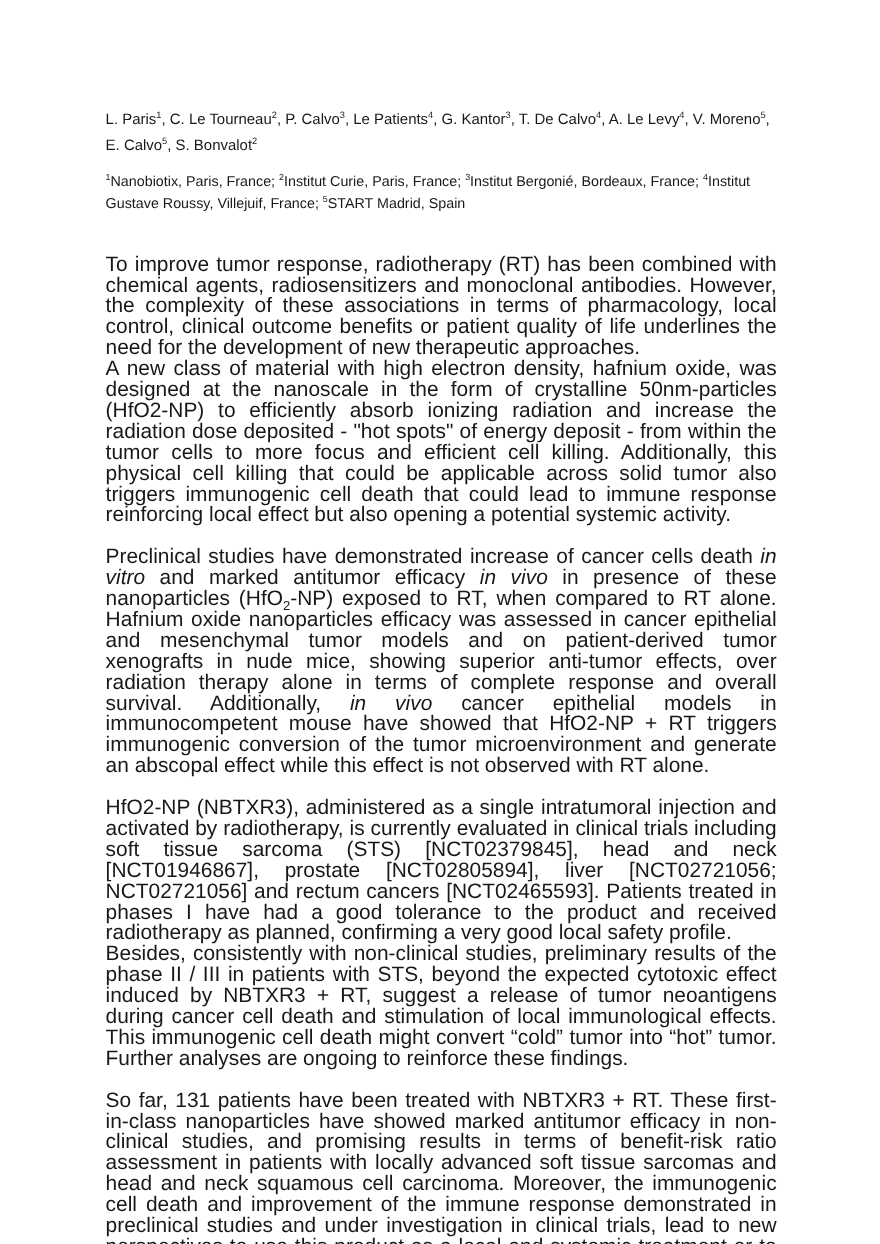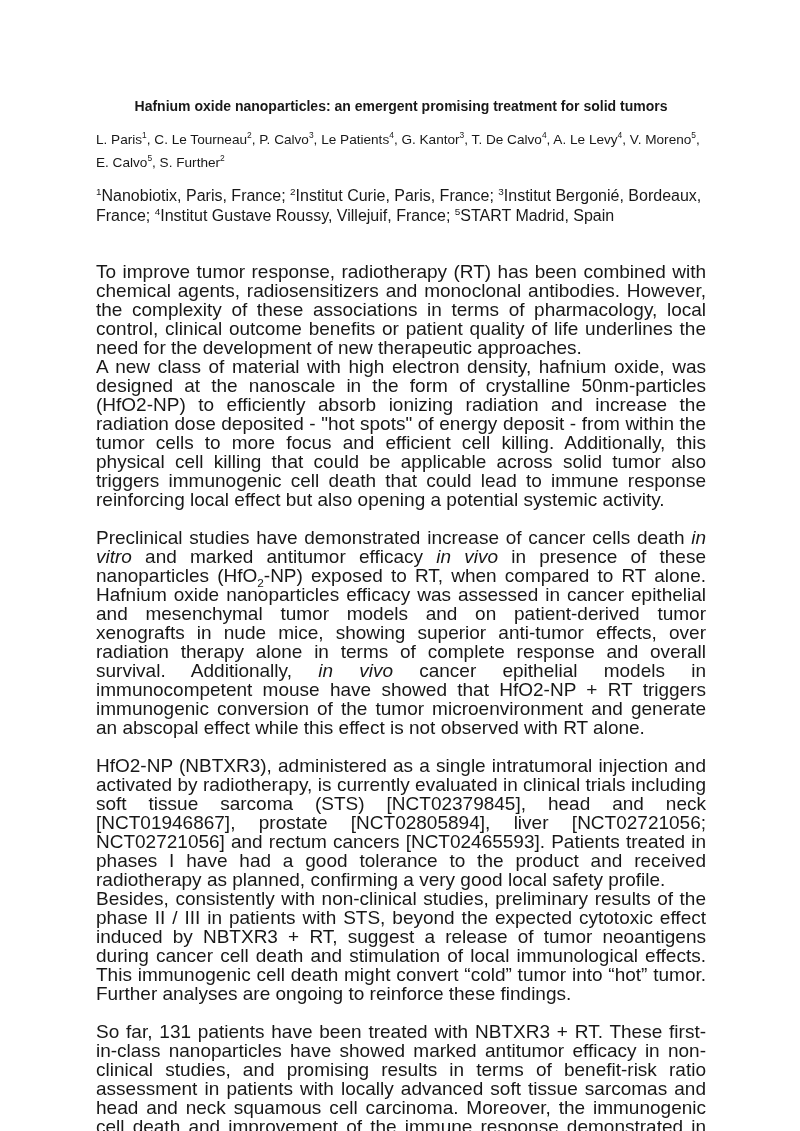--- a/index.html
+++ b/index.html
@@ -20,41 +20,40 @@
     font-size: 14px;
     line-height: 18px;
     margin: 0 0 13px 0;
   }
   .authors {
     font-size: 13.6px;
     line-height: 23px;
     margin: 0 0 12px 0;
   }
   .affiliations {
-    font-size: 16px;
+    font-size: 13px;
     line-height: 20px;
     margin: 0 0 36px 0;
   }
   .body-text p {
     font-size: 19px;
     line-height: 19px;
     text-align: justify;
     margin: 0;
   }
   .body-text p.gap { margin-top: 19px; }
   sup { font-size: 0.62em; vertical-align: super; line-height: 0; }
   sub { font-size: 0.62em; vertical-align: sub; line-height: 0; }
 </style>
 </head>
 <body>
 
 <div class="page">
-  <h1 class="title">Hafnium oxide nanoparticles: an emergent promising treatment for solid tumors</h1>
 
-  <p class="authors"><span>L. Paris</span><sup>1</sup><span>, C. Le Tourneau</span><sup>2</sup><span>, P. Calvo</span><sup>3</sup><span>, Le Patients</span><sup>4</sup><span>, G. Kantor</span><sup>3</sup><span>, T. De Calvo</span><sup>4</sup><span>, A. Le Levy</span><sup>4</sup><span>, V. Moreno</span><sup>5</sup><span>, E. Calvo</span><sup>5</sup><span>, S. Further</span><sup>2</sup></p>
+  <p class="authors"><span>L. Paris</span><sup>1</sup><span>, C. Le Tourneau</span><sup>2</sup><span>, P. Calvo</span><sup>3</sup><span>, Le Patients</span><sup>4</sup><span>, G. Kantor</span><sup>3</sup><span>, T. De Calvo</span><sup>4</sup><span>, A. Le Levy</span><sup>4</sup><span>, V. Moreno</span><sup>5</sup><span>, E. Calvo</span><sup>5</sup><span>, S. Bonvalot</span><sup>2</sup></p>
 
   <p class="affiliations"><sup>1</sup><span>Nanobiotix, Paris, France; </span><sup>2</sup><span>Institut Curie, Paris, France; </span><sup>3</sup><span>Institut Bergonié, Bordeaux, France; </span><sup>4</sup><span>Institut Gustave Roussy, Villejuif, France; </span><sup>5</sup><span>START Madrid, Spain</span></p>
 
   <div class="body-text">
     <p><span>To improve tumor response, radiotherapy (RT) has been combined with chemical agents, radiosensitizers and monoclonal antibodies. However, the complexity of these associations in terms of pharmacology, local control, clinical outcome benefits or patient quality of life underlines the need for the development of new therapeutic approaches.</span></p>
     <p><span>A new class of material with high electron density, hafnium oxide, was designed at the nanoscale in the form of crystalline 50nm-particles (HfO2-NP) to efficiently absorb ionizing radiation and increase the radiation dose deposited - "hot spots" of energy deposit - from within the tumor cells to more focus and efficient cell killing. Additionally, this physical cell killing that could be applicable across solid tumor also triggers immunogenic cell death that could lead to immune response reinforcing local effect but also opening a potential systemic activity.</span></p>
     <p class="gap"><span>Preclinical studies have demonstrated increase of cancer cells death </span><i>in vitro</i><span> and marked antitumor efficacy </span><i>in vivo</i><span> in presence of these nanoparticles (HfO</span><sub>2</sub><span>-NP) exposed to RT, when compared to RT alone. Hafnium oxide nanoparticles efficacy was assessed in cancer epithelial and mesenchymal tumor models and on patient-derived tumor xenografts in nude mice, showing superior anti-tumor effects, over radiation therapy alone in terms of complete response and overall survival. Additionally, </span><i>in vivo</i><span> cancer epithelial models in immunocompetent mouse have showed that HfO2-NP + RT triggers immunogenic conversion of the tumor microenvironment and generate an abscopal effect while this effect is not observed with RT alone.</span></p>
     <p class="gap"><span>HfO2-NP (NBTXR3), administered as a single intratumoral injection and activated by radiotherapy, is currently evaluated in clinical trials including soft tissue sarcoma (STS) [NCT02379845], head and neck [NCT01946867], prostate [NCT02805894], liver [NCT02721056; NCT02721056] and rectum cancers [NCT02465593]. Patients treated in phases I have had a good tolerance to the product and received radiotherapy as planned, confirming a very good local safety profile.</span></p>
     <p><span>Besides, consistently with non-clinical studies, preliminary results of the phase II / III in patients with STS, beyond the expected cytotoxic effect induced by NBTXR3 + RT, suggest a release of tumor neoantigens during cancer cell death and stimulation of local immunological effects. This immunogenic cell death might convert “cold” tumor into “hot” tumor. Further analyses are ongoing to reinforce these findings.</span></p>
     <p class="gap"><span>So far, 131 patients have been treated with NBTXR3 + RT. These first-in-class nanoparticles have showed marked antitumor efficacy in non-clinical studies, and promising results in terms of benefit-risk ratio assessment in patients with locally advanced soft tissue sarcomas and head and neck squamous cell carcinoma. Moreover, the immunogenic cell death and improvement of the immune response demonstrated in preclinical studies and under investigation in clinical trials, lead to new perspectives to use this product as a local and systemic treatment or to be combined with immunotherapeutic agents.</span></p>

